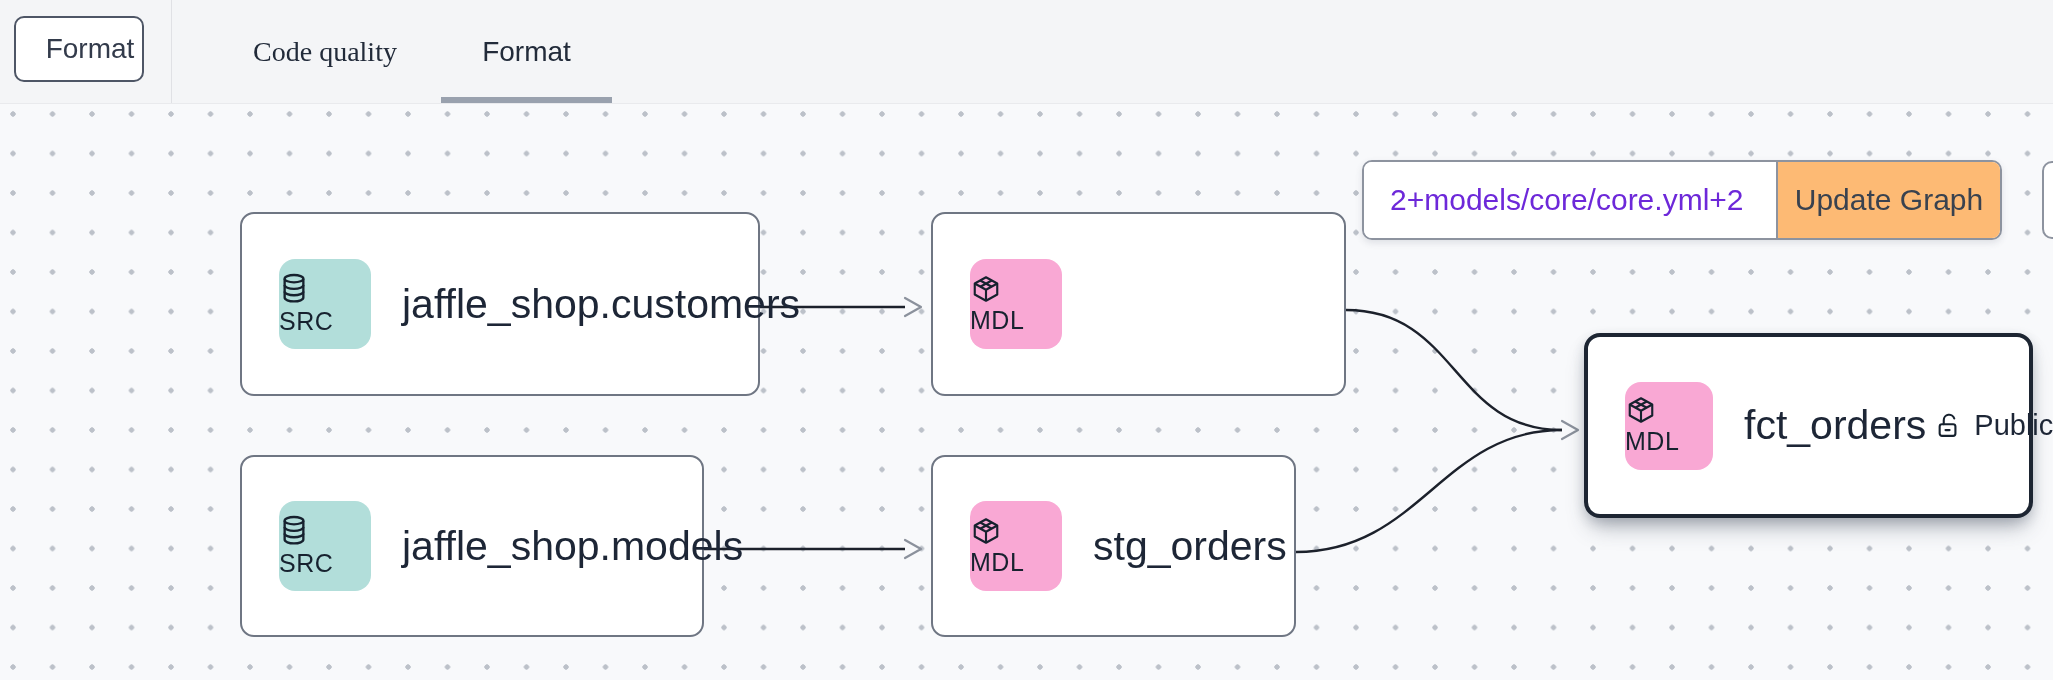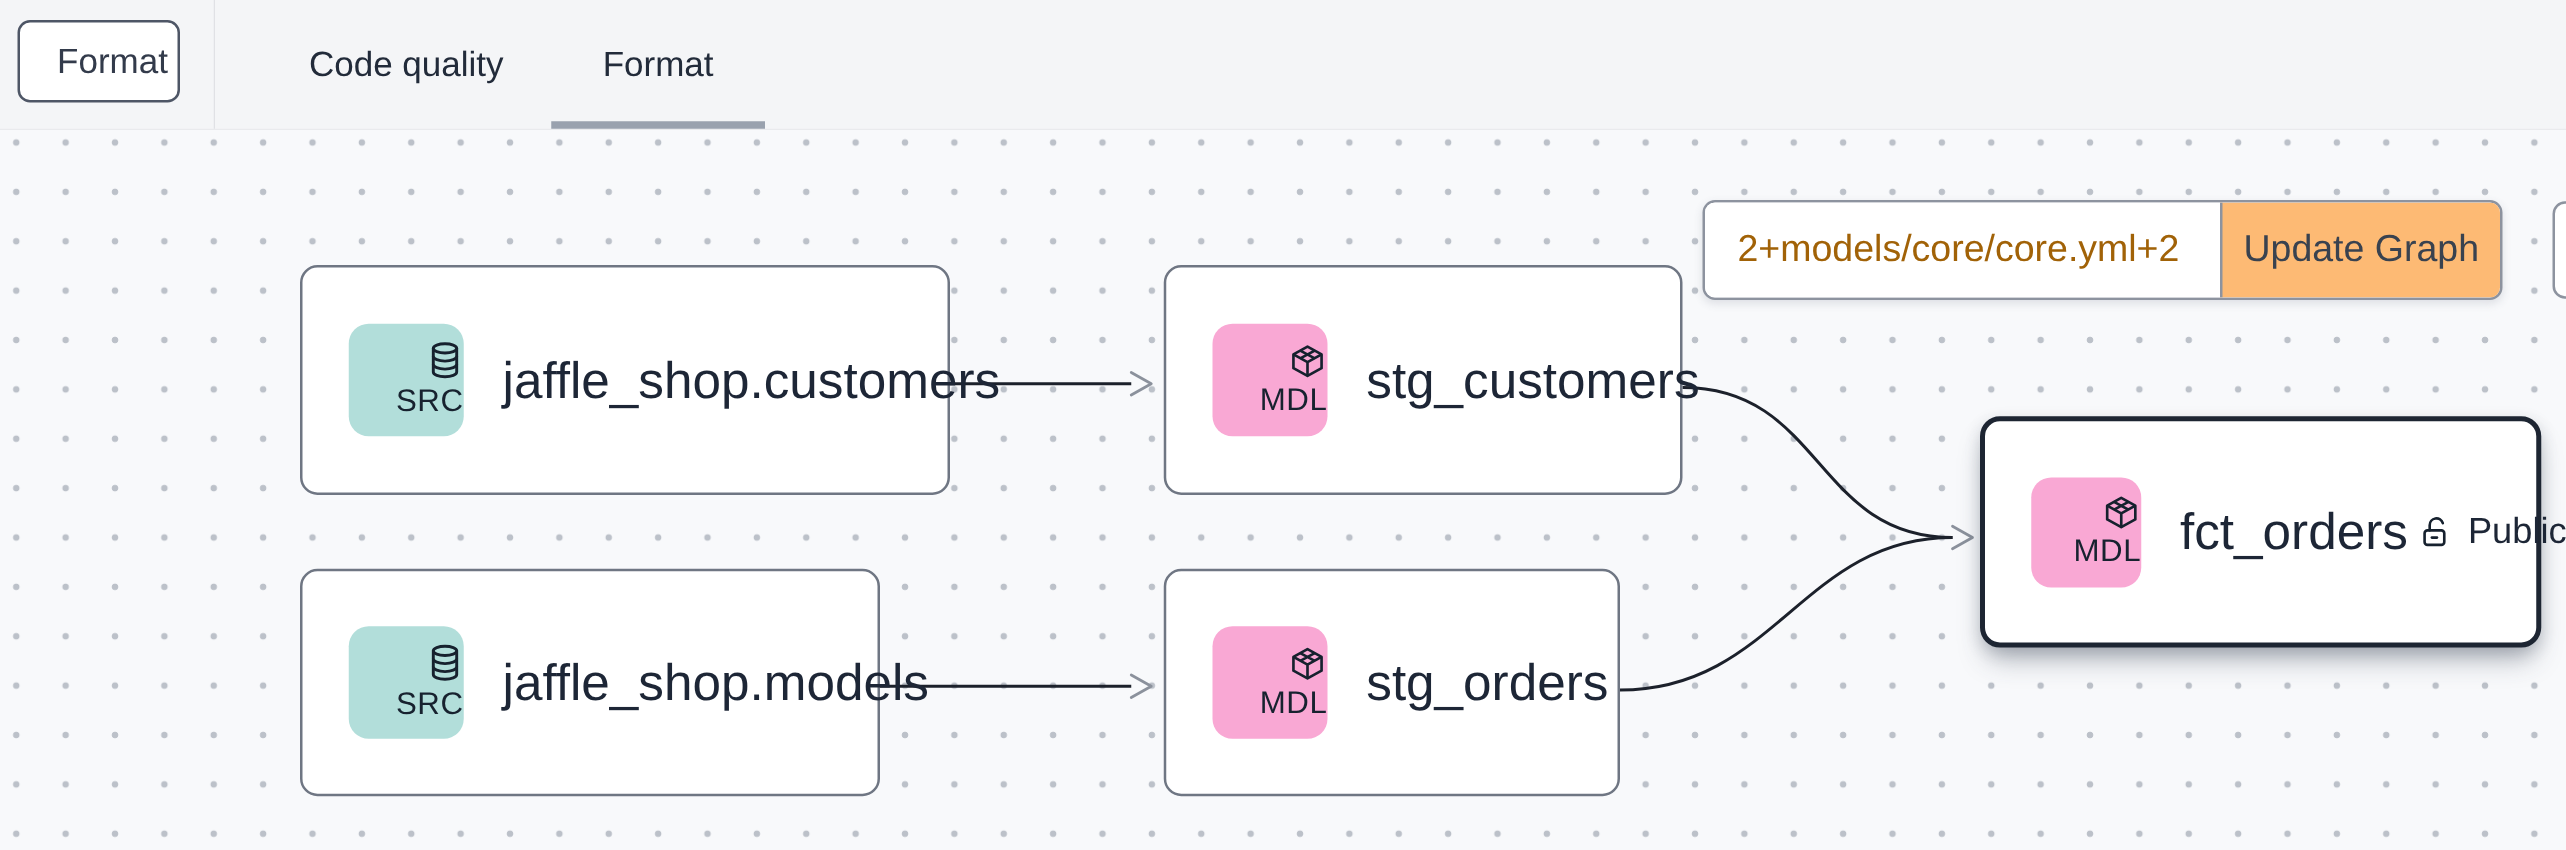--- a/index.html
+++ b/index.html
@@ -8,54 +8,54 @@
 
   
   .topbar{position:absolute;left:0;top:0;width:100%;height:104px;background:#f4f5f7;
           border-bottom:1px solid #e9eaed;box-sizing:border-box;z-index:5;}
   .format-btn{position:absolute;left:14px;top:16px;width:130px;height:66px;background:#ffffff;
           border:2px solid #4e5666;border-radius:10px;font-size:28px;color:#333b4b;
           font-family:inherit;cursor:pointer;display:flex;align-items:center;justify-content:center;padding-left:28px;}
   .topbar-divider{position:absolute;left:171px;top:0;width:1px;height:103px;background:#e0e1e5;}
   .tab{position:absolute;top:0;height:103px;display:flex;align-items:center;justify-content:center;
        font-size:28px;color:#222b3a;cursor:pointer;}
-  .tab-cq{left:222px;width:206px;}
+  .tab-cq{left:222px;width:206px;font-family:Liberation Serif, serif;}
   .tab-lineage{left:441px;width:171px;}
   .tab.active::after{content:"";position:absolute;left:0;right:0;bottom:0;height:6px;background:#99a1ae;}
 
   
   .canvas{position:absolute;left:0;top:104px;width:2053px;height:576px;background-color:#f8f9fb;
           background-image:radial-gradient(circle,#bcc1c9 2.4px,transparent 2.9px);
           background-size:39.5px 39.5px;background-position:-6.75px -9.75px;}
   .edges{position:absolute;left:0;top:0;width:2053px;height:576px;pointer-events:none;}
   .edge{fill:none;stroke:#1c212b;stroke-width:2.4px;}
   .arrowhead{fill:none;stroke:#8b919c;stroke-width:2.2px;stroke-linecap:round;stroke-linejoin:round;}
 
   
   .node{position:absolute;background:#ffffff;border:2px solid #6f7683;border-radius:14px;
         display:flex;align-items:center;gap:31px;padding-left:37px;box-sizing:border-box;cursor:pointer;}
   .node.selected{border:4px solid #1d2532;border-radius:16px;
         box-shadow:0 14px 22px -6px rgba(50,60,80,.38),0 4px 12px rgba(50,60,80,.18);}
   .badge{width:92px;height:90px;border-radius:16px;display:flex;flex-direction:column;
-         align-items:flex-end;justify-content:center;flex:0 0 auto;}
+         align-items:flex-start;justify-content:center;flex:0 0 auto;}
   .badge.src{background:#b2deda;}
   .badge.mdl{background:#f9a8d4;}
   .badge svg{display:block;}
   .badge .type{font-size:25px;color:#17222f;margin-top:2px;letter-spacing:.5px;}
   .node-label{font-size:41px;color:#1d2636;white-space:nowrap;}
   .node-text{display:flex;flex-direction:row;gap:9px;}
   .access{display:flex;align-items:center;gap:11px;font-size:29px;color:#1d2636;}
   .glyph{stroke:#16212e;fill:none;}
 
   
   .selector{position:absolute;left:1362px;top:56px;height:80px;display:flex;background:#ffffff;
             border:2px solid #8d939f;border-radius:10px;overflow:hidden;box-sizing:border-box;
             box-shadow:0 3px 7px rgba(70,80,100,.14);}
   .selector input{width:412px;height:100%;border:none;outline:none;background:#ffffff;
-            font-family:inherit;font-size:30px;color:#a16207;padding:0 10px 0 26px;box-sizing:border-box;}
+            font-family:inherit;font-size:30px;color:#6d28d9;padding:0 10px 0 26px;box-sizing:border-box;}
   .update-btn{width:224px;height:100%;border:none;border-left:2px solid #8d939f;background:#fdba74;
             font-family:inherit;font-size:30px;color:#39424f;cursor:pointer;}
   .partial-btn{position:absolute;left:2042px;top:57px;width:24px;height:78px;background:#ffffff;
             border:2px solid #8d939f;border-radius:10px 0 0 10px;box-sizing:border-box;cursor:pointer;}
 </style>
 </head>
 <body>
 
 <div class="page">
 
@@ -93,21 +93,20 @@
 
     <div class="node" style="left:931px;top:108px;width:415px;height:184px;">
       <div class="badge mdl">
         <svg class="glyph" width="32" height="30" viewBox="0 0 24 24" stroke-width="1.7" stroke-linejoin="round">
           <path d="M12 2.6 L21 7.6 V16.4 L12 21.4 L3 16.4 V7.6 Z"></path>
           <path d="M3 7.6 L12 12.6 L21 7.6 M12 12.6 V21.4"></path>
           <path d="M7.4 5.2 L16.6 10.2 M16.6 5.2 L7.4 10.2"></path>
         </svg>
         <span class="type">MDL</span>
       </div>
-      <div class="node-label">stg_customers</div>
     </div>
 
     <div class="node" style="left:240px;top:351px;width:464px;height:182px;">
       <div class="badge src">
         <svg class="glyph" width="30" height="32" viewBox="0 0 24 26" stroke-width="1.9">
           <ellipse cx="12" cy="4.6" rx="7.6" ry="3"></ellipse>
           <path d="M4.4 4.6 V20 c0 1.75 3.4 3.1 7.6 3.1 s7.6 -1.35 7.6 -3.1 V4.6"></path>
           <path d="M4.4 9.8 c0 1.75 3.4 3.1 7.6 3.1 s7.6 -1.35 7.6 -3.1"></path>
           <path d="M4.4 15 c0 1.75 3.4 3.1 7.6 3.1 s7.6 -1.35 7.6 -3.1"></path>
         </svg>

